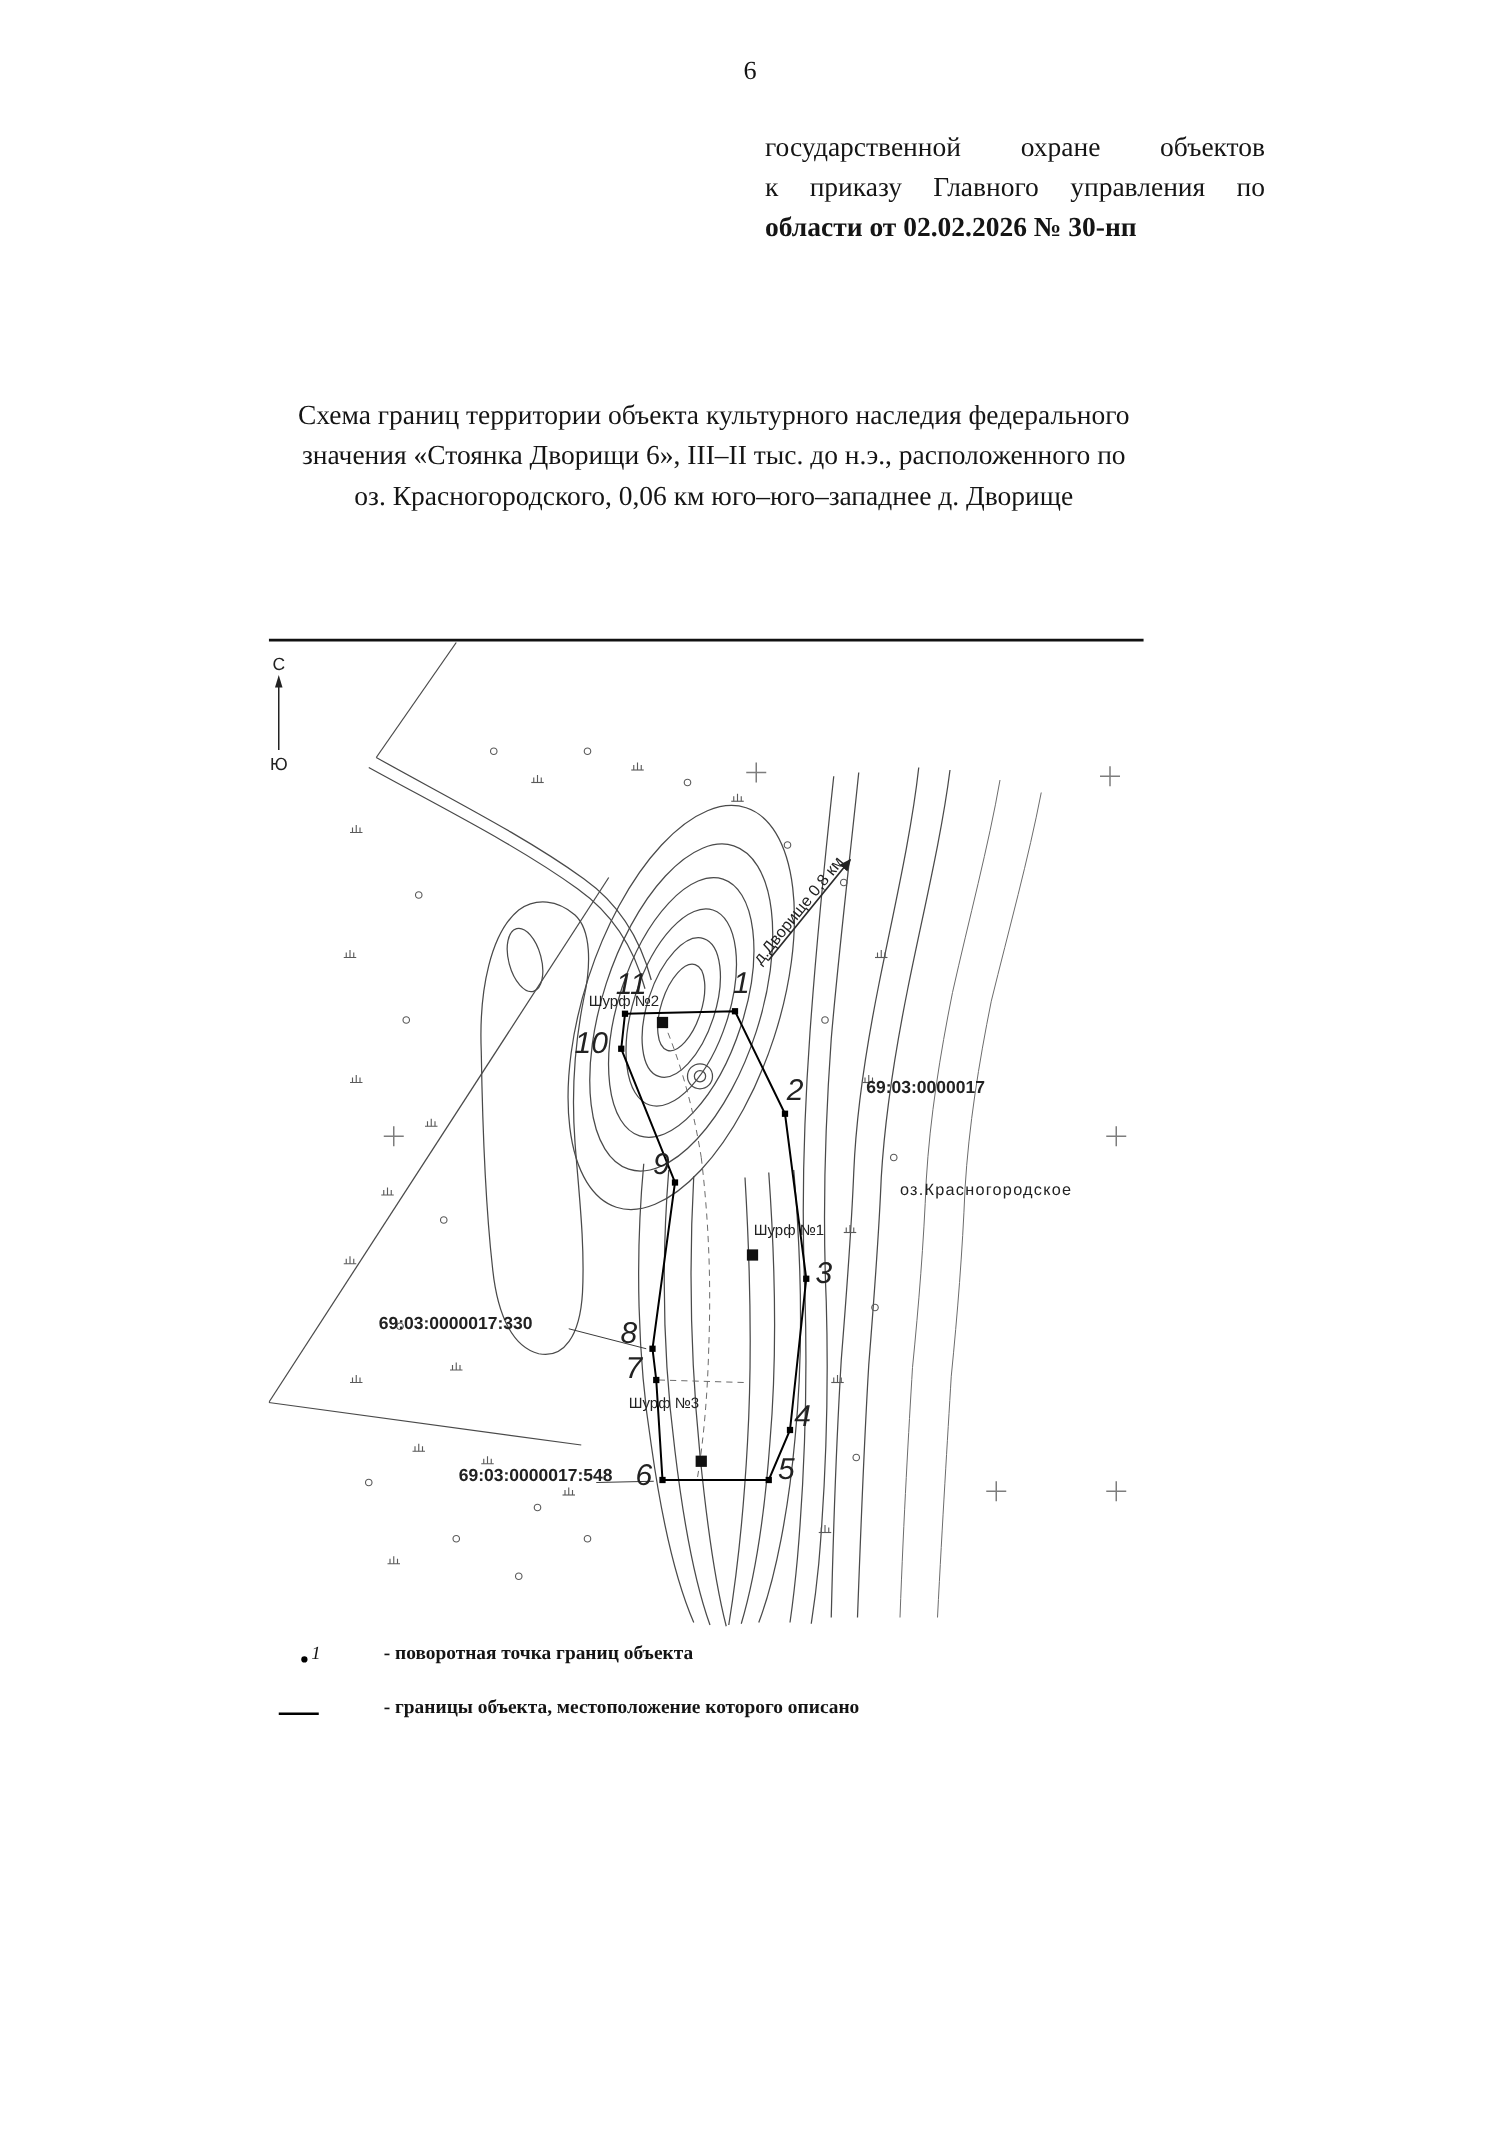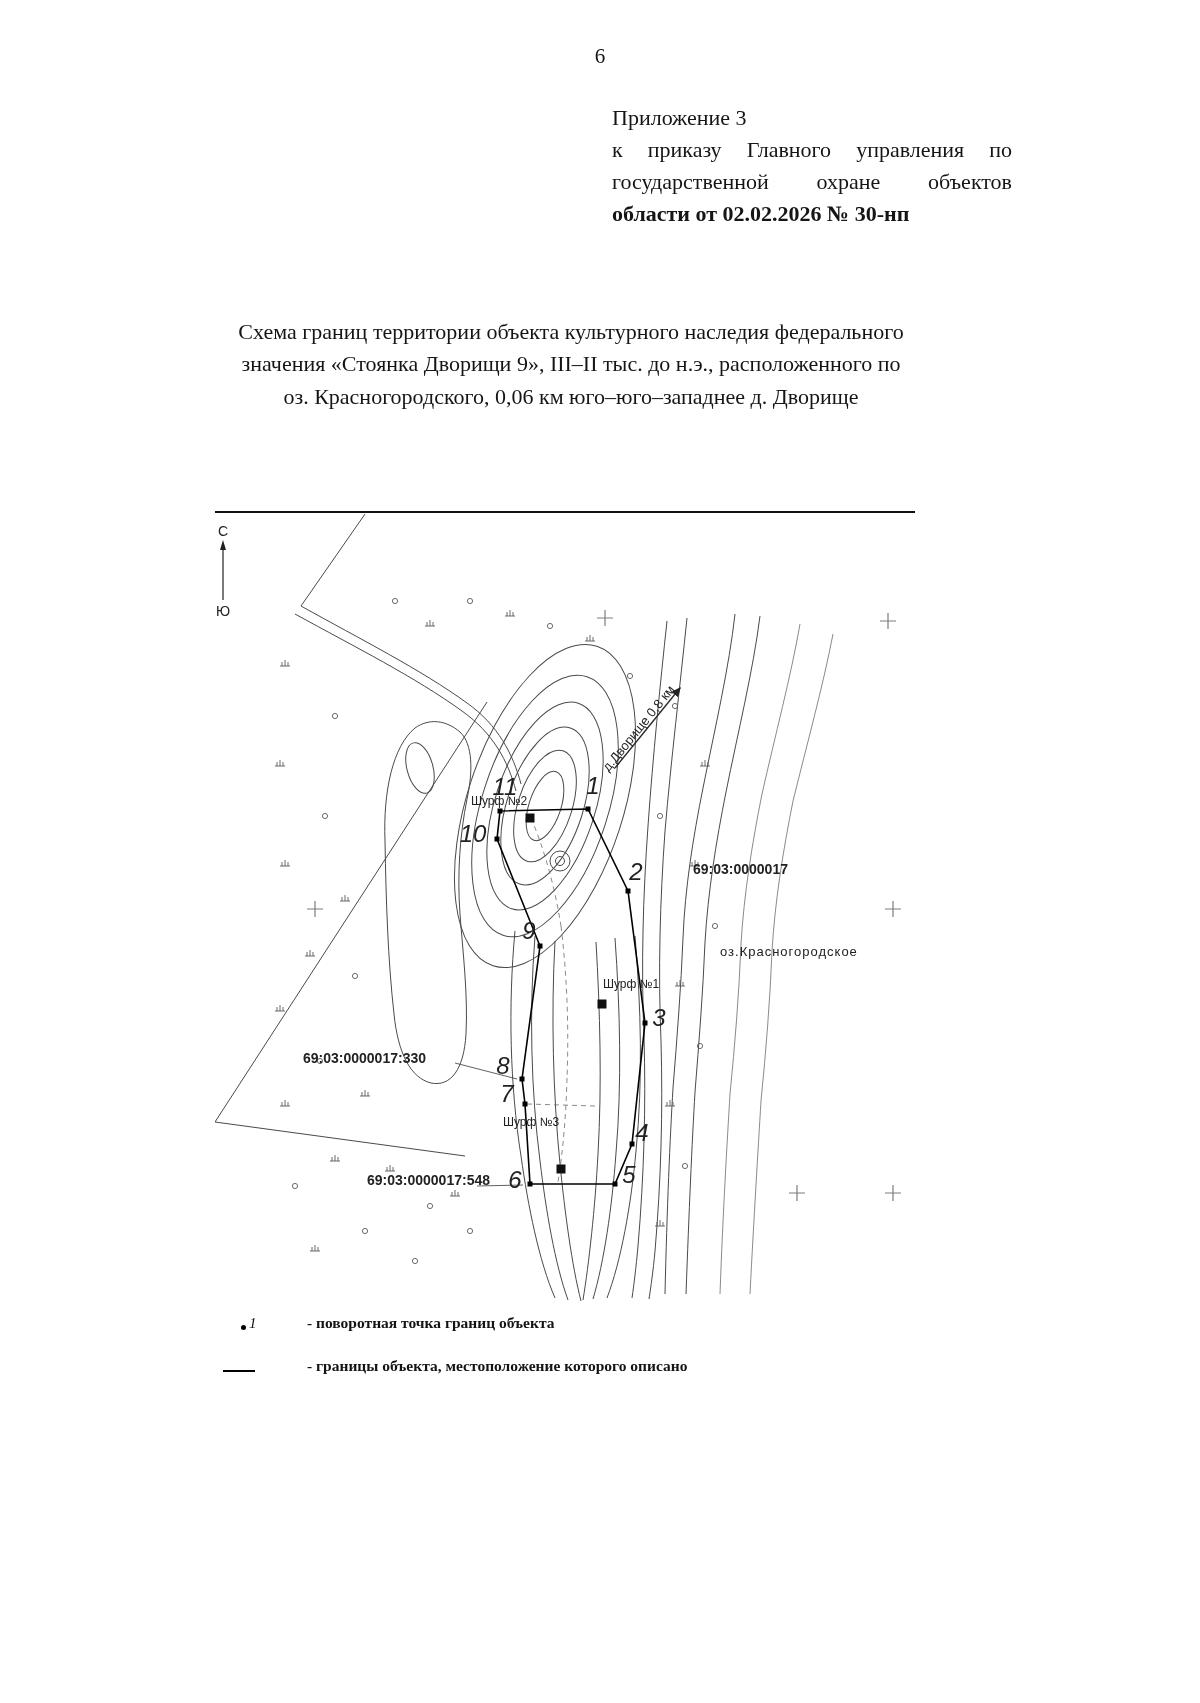--- a/index.html
+++ b/index.html
@@ -65,29 +65,28 @@
   .legend-text{display:inline-block;}
 </style>
 </head>
 <body>
 
 <div class="page">
 
   <div class="page-number">6</div>
 
   <div class="header-block">
-    <div class="header-appendix">Приложение 3</div>
+    <div class="jline">государственной охране объектов</div>
     <div class="jline">к приказу Главного управления по</div>
-    <div class="jline">государственной охране объектов</div>
     <div class="jline last">области от 02.02.2026 № 30-нп</div>
   </div>
 
   <div class="title-block">
     <div>Схема границ территории объекта культурного наследия федерального</div>
-    <div>значения «Стоянка Дворищи 9», III–II тыс. до н.э., расположенного по</div>
+    <div>значения «Стоянка Дворищи 6», III–II тыс. до н.э., расположенного по</div>
     <div>оз. Красногородского, 0,06 км юго–юго–западнее д. Дворище</div>
   </div>
 
   <div class="map-wrap">
     <svg id="map-svg" viewBox="0 0 700 810" xmlns="http://www.w3.org/2000/svg">
       <defs>
         <marker id="ah" markerWidth="10" markerHeight="8" refX="6" refY="3" orient="auto">
           <path d="M0,0 L7,3 L0,6 Z" fill="#222"></path>
         </marker>
         <g id="marsh">

